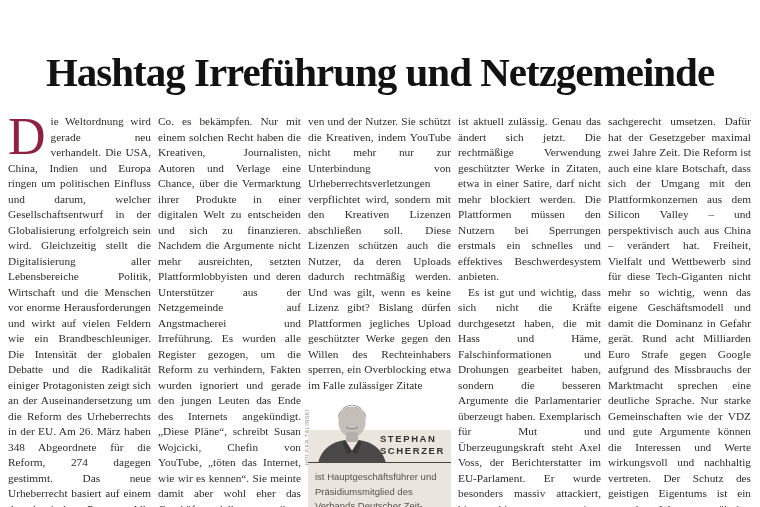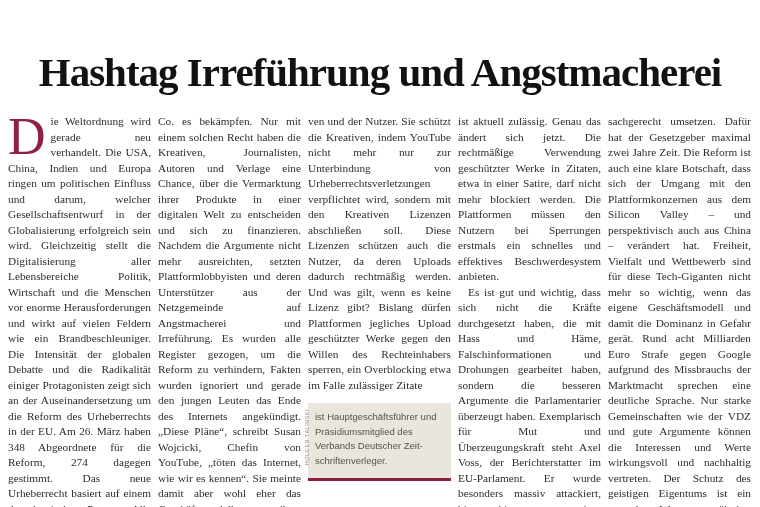--- a/index.html
+++ b/index.html
@@ -114,39 +114,57 @@
     line-height: 14.5px;
     color: #56524c;
     text-align: left;
   }
 </style>
 </head>
 <body>
 
 <div class="page">
 
-  <h1 class="headline">Hashtag Irreführung und Angstmacherei</h1>
+  <h1 class="headline">Hashtag Irreführung und Netzgemeinde</h1>
 
 
   <div class="columns">
 
     <div class="col">
       <p><span class="dropcap">D</span><span>ie Weltordnung wird gerade neu verhandelt. Die USA, China, Indien und Europa ringen um politischen Einfluss und darum, welcher Gesellschaftsentwurf in der Globalisierung erfolgreich sein wird. Gleichzeitig stellt die Digitalisierung aller Lebensbereiche Politik, Wirtschaft und die Menschen vor enorme Herausforderungen und wirkt auf vielen Feldern wie ein Brandbeschleuniger. Die Intensität der globalen Debatte und die Radikalität einiger Protagonisten zeigt sich an der Auseinandersetzung um die Reform des Urheberrechts in der EU. Am 26. März haben 348 Abgeordnete für die Reform, 274 dagegen gestimmt. Das neue Urheberrecht basiert auf einem demokratischen Prozess. Alle mussten dabei Kompromisse eingehen und sich arrangieren. So funktioniert Demokratie. Die Bedeutung des Rechts lässt sich schon an der Vehemenz erkennen, mit der Google und</span></p>
     </div>
 
     <div class="col">
       <p>Co. es bekämpfen. Nur mit einem solchen Recht haben die Kreativen, Journalisten, Autoren und Verlage eine Chance, über die Vermarktung ihrer Produkte in einer digitalen Welt zu entscheiden und sich zu finanzieren. Nachdem die Argumente nicht mehr ausreichten, setzten Plattformlobbyisten und deren Unterstützer aus der Netzgemeinde auf Angstmacherei und Irreführung. Es wurden alle Register gezogen, um die Reform zu verhindern, Fakten wurden ignoriert und gerade den jungen Leuten das Ende des Internets angekündigt. „Diese Pläne“, schreibt Susan Wojcicki, Chefin von YouTube, „töten das Internet, wie wir es kennen“. Sie meinte damit aber wohl eher das Geschäftsmodell ihrer Plattform.</p>
 
     </div>
 
     <div class="col">
       <p>ven und der Nutzer. Sie schützt die Kreativen, indem YouTube nicht mehr nur zur Unterbindung von Urheberrechtsverletzungen verpflichtet wird, sondern mit den Kreativen Lizenzen abschließen soll. Diese Lizenzen schützen auch die Nutzer, da deren Uploads dadurch rechtmäßig werden. Und was gilt, wenn es keine Lizenz gibt? Bislang dürfen Plattformen jegliches Upload geschützter Werke gegen den Willen des Rechteinhabers sperren, ein Overblocking etwa im Falle zulässiger Zitate</p>
 
       <div class="author-box">
         <div class="photo-credit">HOLGER TALINSKI</div>
+        <div class="photo-wrap">
+          <div class="beige-upper"></div>
+          <svg class="author-photo" viewBox="0 0 80 60" xmlns="http://www.w3.org/2000/svg" aria-hidden="true">
+            <ellipse cx="40" cy="19" rx="13.5" ry="15.5" fill="#c4bfb8"></ellipse>
+            <path d="M26.5,16 Q28,2 40,2 Q52,2 53.5,16 Q54,9 48,5 Q44,2.5 40,2.5 Q36,2.5 32,5 Q26,9 26.5,16 Z" fill="#7e7a74"></path>
+            <path d="M26.5,17 Q27,5 40,4 Q53,5 53.5,17 L53.5,12 Q50,4 40,4 Q30,4 26.5,12 Z" fill="#7e7a74"></path>
+            <rect x="34" y="29" width="12" height="10" fill="#b4afa8"></rect>
+            <path d="M6,60 C10,45 20,39 33,37 L40,48 L47,37 C60,39 70,45 74,60 Z" fill="#4a4947"></path>
+            <path d="M33,37 L40,47 L47,37 L44,41 L40,44 L36,41 Z" fill="#e9e7e3"></path>
+            <path d="M33,37 L40,48 L36,52 L30,40 Z" fill="#3a3937"></path>
+            <path d="M47,37 L40,48 L44,52 L50,40 Z" fill="#3a3937"></path>
+            <path d="M34,24 Q40,28 46,24" stroke="#8d8881" stroke-width="1.2" fill="none"></path>
+          </svg>
+          <div class="author-name">
+            <div>STEPHAN</div>
+            <div>SCHERZER</div>
+          </div>
+        </div>
         <div class="author-bio">ist Hauptgeschäftsführer und Präsidiums­mitglied des Verbands Deutscher Zeit­schriftenverleger.</div>
       </div>
     </div>
 
     <div class="col">
       <p>ist aktuell zulässig. Genau das ändert sich jetzt. Die rechtmäßige Verwendung geschützter Werke in Zitaten, etwa in einer Satire, darf nicht mehr blockiert werden. Die Plattformen müssen den Nutzern bei Sperrungen erstmals ein schnelles und effektives Beschwerdesystem anbieten.</p>
       <p class="indent">Es ist gut und wichtig, dass sich nicht die Kräfte durchgesetzt haben, die mit Hass und Häme, Falschinformationen und Drohungen gearbeitet haben, sondern die besseren Argumente die Parlamentarier überzeugt haben. Exemplarisch für Mut und Überzeugungskraft steht Axel Voss, der Berichterstatter im EU-Parlament. Er wurde besonders massiv attackiert, bis hin zu einer Bombendrohung, die an sein Büro gerichtet war. Der Rat hat das vom Parlament verabschiedete Verhandlungsergebnis bereits informell gebilligt. Sobald er zugestimmt hat, muss die Bundesregierung die Richtlinie zügig und</p>
     </div>
 
     <div class="col">

